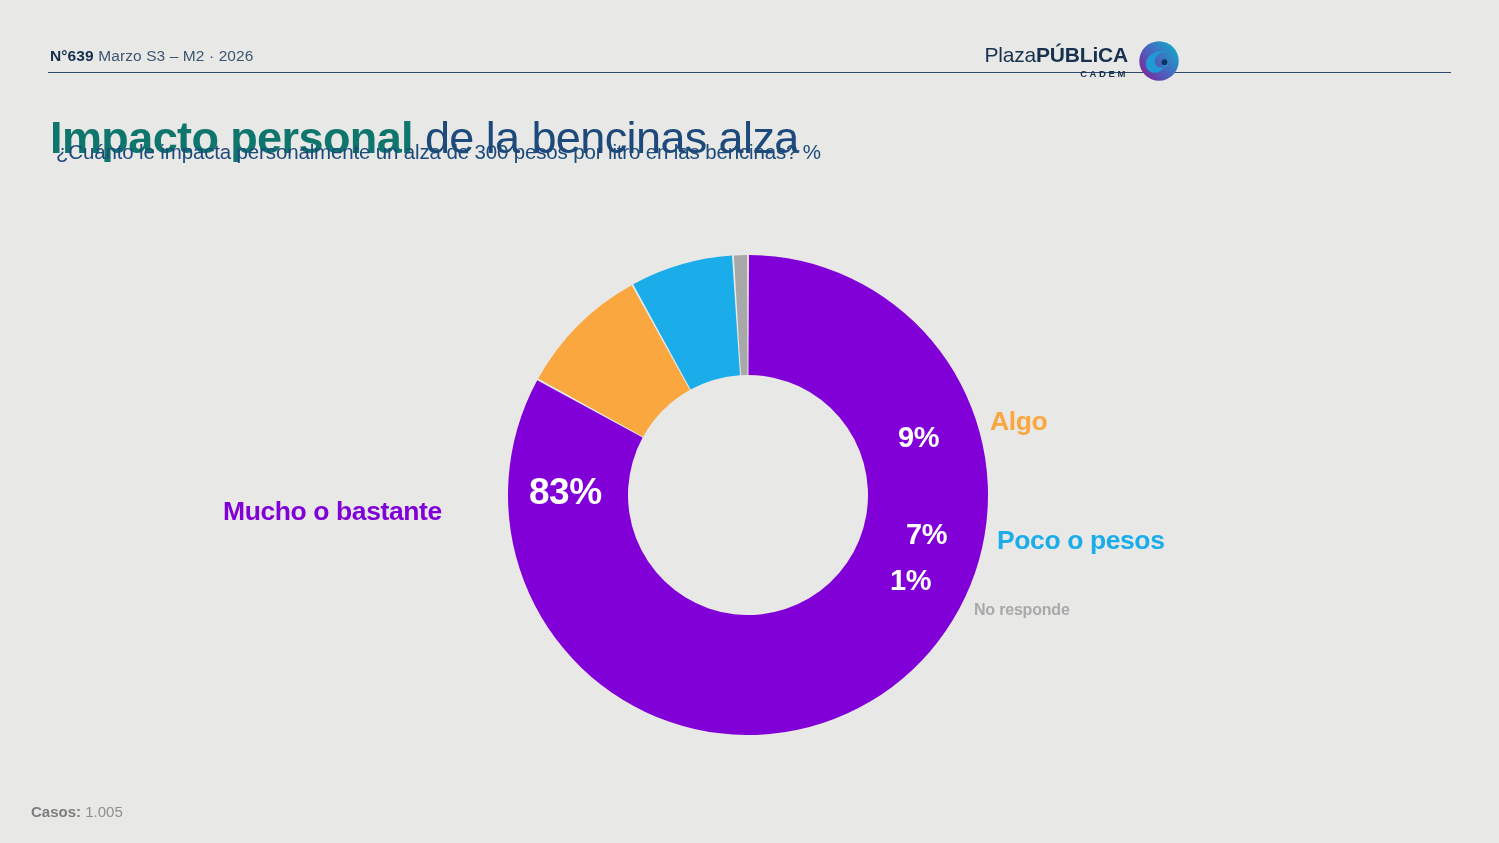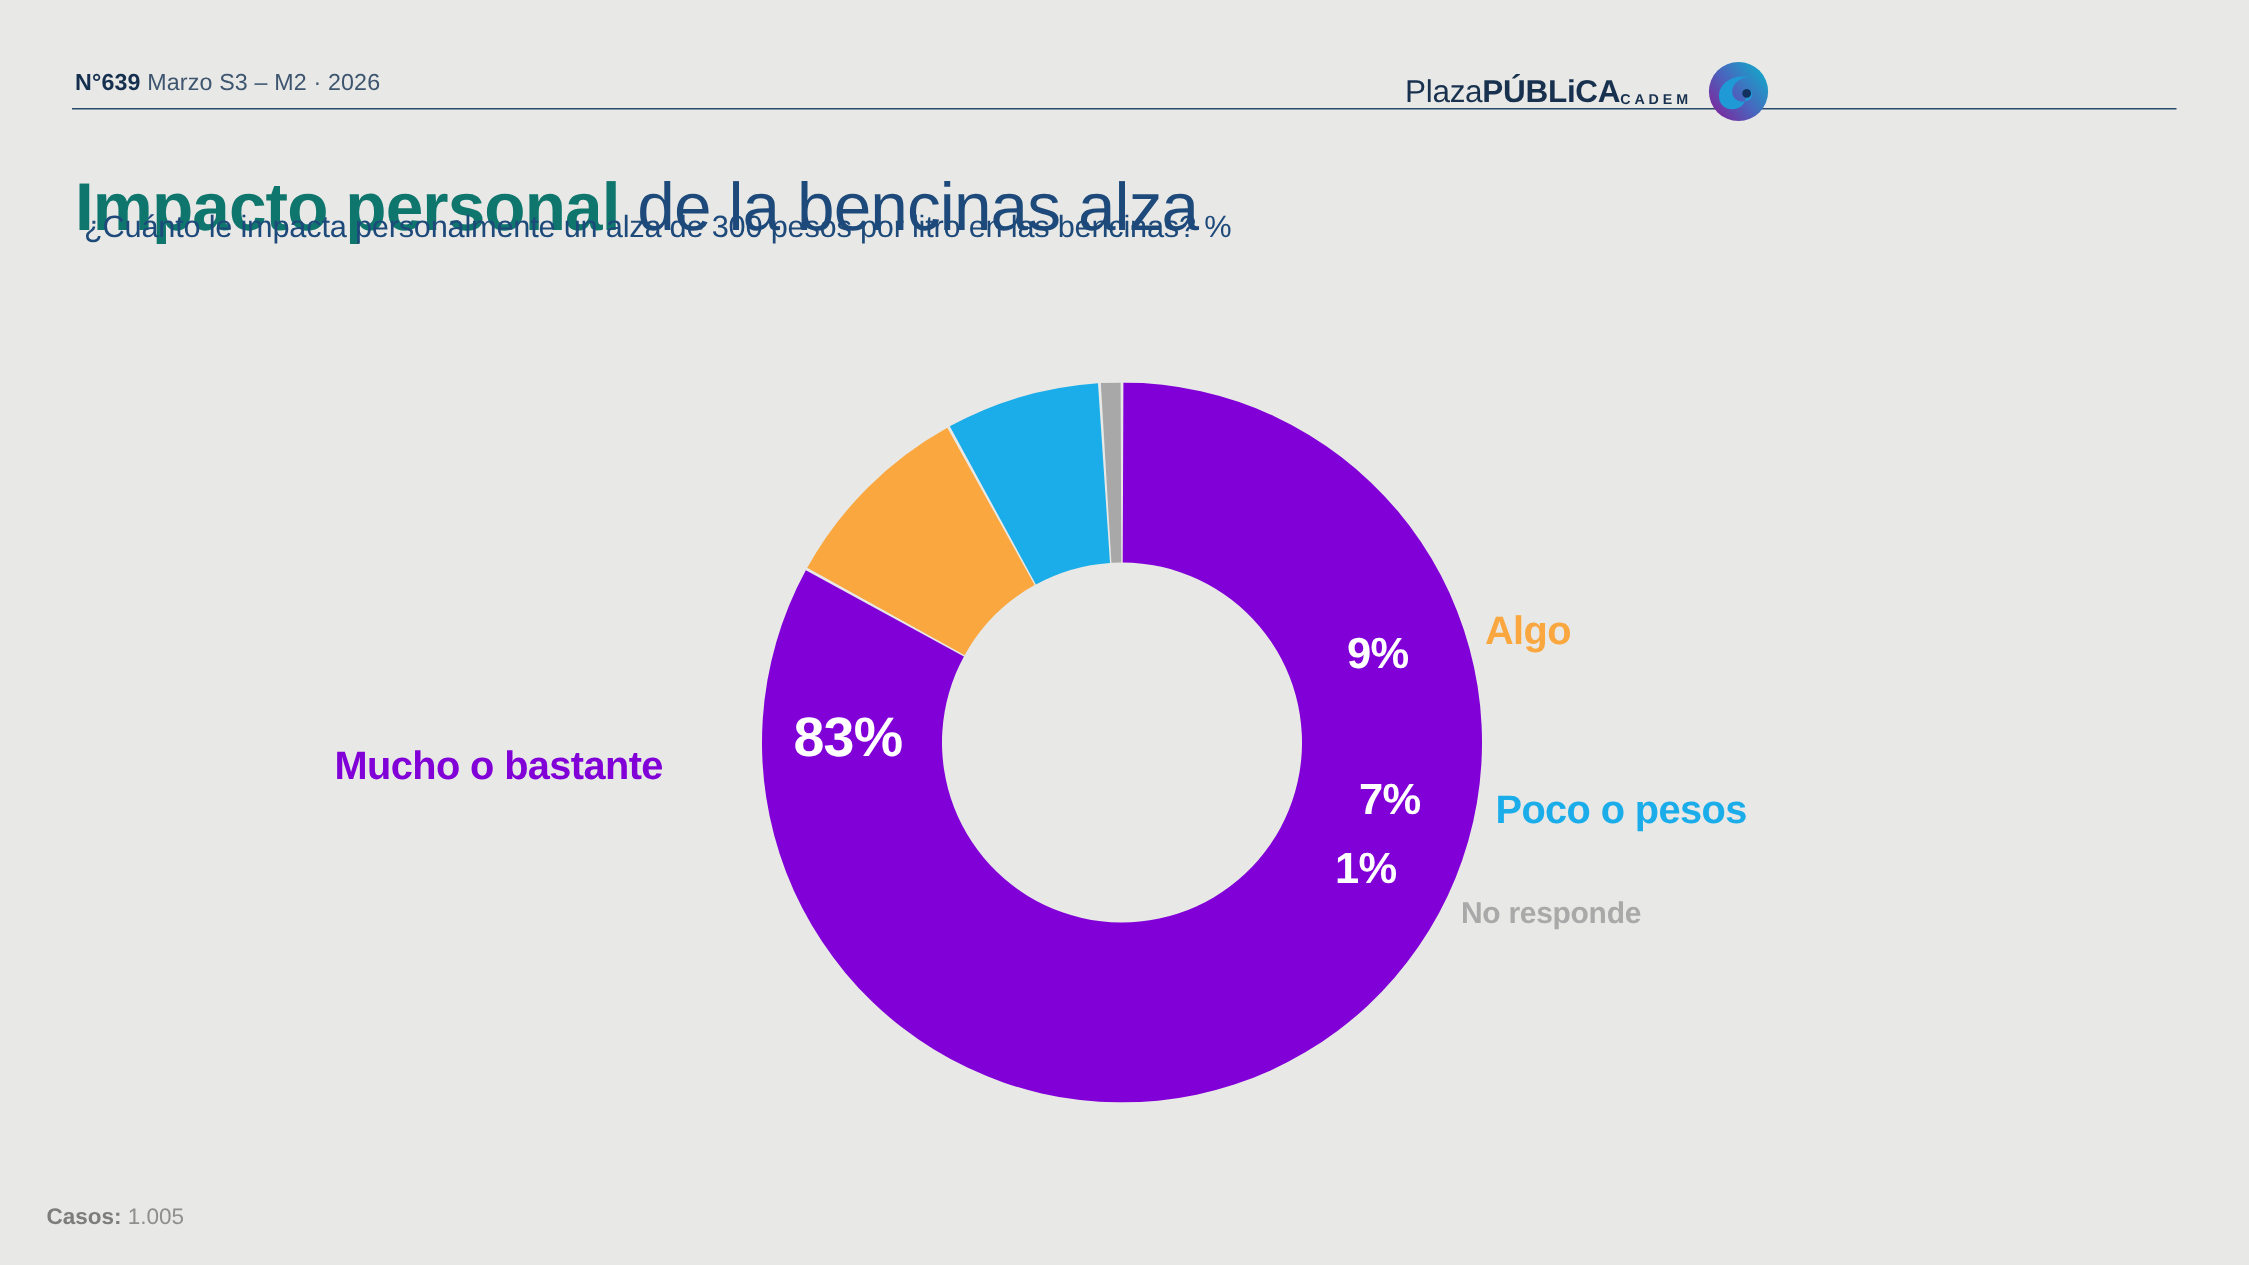--- a/index.html
+++ b/index.html
@@ -55,20 +55,21 @@
   .logo {
     position: absolute;
     right: 34px;
     top: 40px;
     display: flex;
     align-items: center;
     gap: 10px;
   }
   .logo-text {
     display: flex;
+    flex-direction: column;
     align-items: flex-end;
     line-height: 1;
   }
   .logo-main {
     font-size: 21px;
     color: #17314f;
     letter-spacing: -0.2px;
     white-space: nowrap;
   }
   .logo-plaza {
@@ -182,21 +183,21 @@
     top: 540px;
     transform: translateY(-50%);
     font-size: 26.5px;
     color: #1badea;
     letter-spacing: -0.4px;
   }
   .cat-nores {
     left: 974px;
     top: 610px;
     transform: translateY(-50%);
-    font-size: 20px;
+    font-size: 16px;
     color: #a9a9a9;
     letter-spacing: -0.2px;
   }
 
   
   .footer {
     position: absolute;
     left: 31px;
     top: 803px;
     font-size: 15px;

